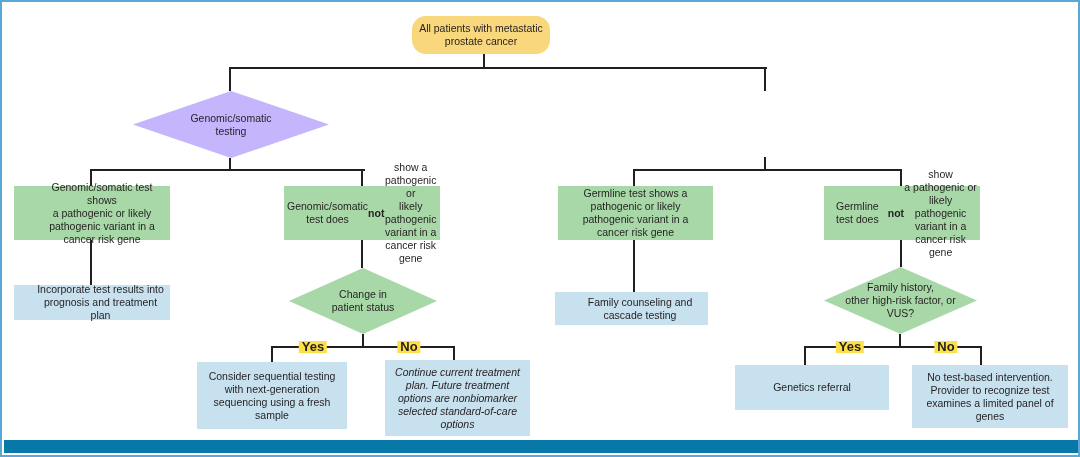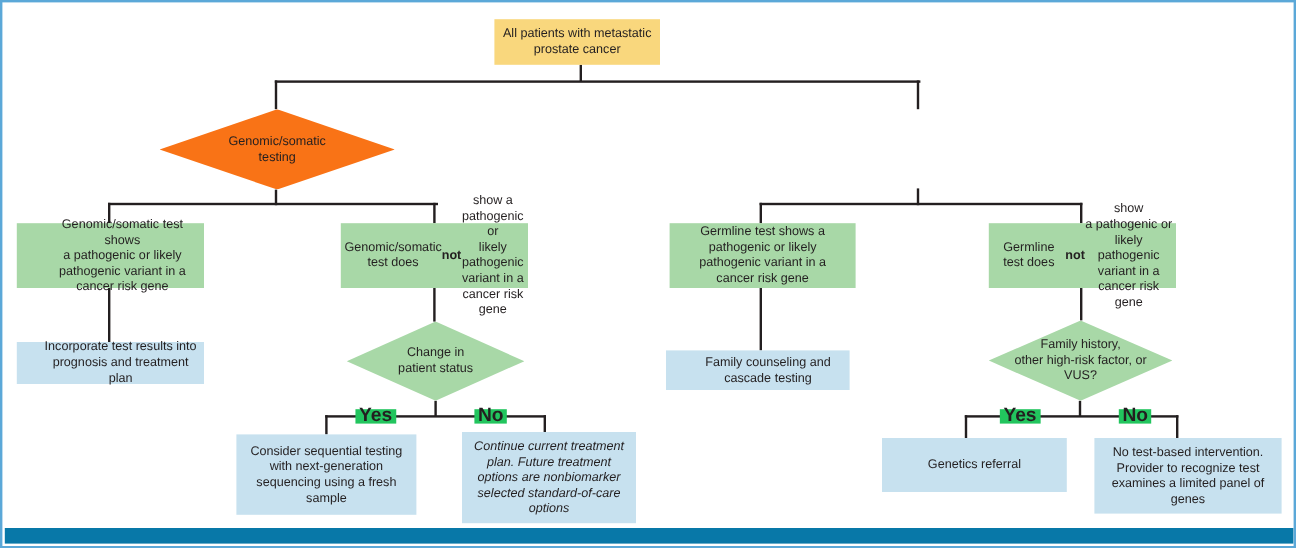--- a/index.html
+++ b/index.html
@@ -22,28 +22,28 @@
     box-sizing:border-box;
     padding:2px 3px;
   }
   .rect-yellow{background:#F9D77D;}
   .rect-blue{background:#C7E1EF;}
   .rect-green{background:#A8D8A7;}
   .diamond{
     padding:0;
     clip-path:polygon(50% 0, 100% 50%, 50% 100%, 0 50%);
   }
-  .diamond.blue{background:#f97316;}
+  .diamond.blue{background:#c4b5fd;}
   .diamond.green{background:#A8D8A7;}
   .conn{position:absolute;background:#231F20;}
   .edge-label{
     position:absolute;
     transform:translate(-50%,-50%);
-    background:#22c55e;
-    font-size:16px;font-weight:bold;
+    background:#fde047;
+    font-size:13px;font-weight:bold;
     padding:0 3px;
     line-height:12px;
   }
   .bottom-bar{position:absolute;left:2px;top:438px;width:1074px;height:13px;background:#0878A8;}
 </style>
 </head>
 <body>
 
 <div class="canvas">
 
@@ -65,21 +65,21 @@
   <div class="conn" style="left:898px;top:238px;width:2px;height:27px;"></div>
   <div class="conn" style="left:360px;top:332px;width:2px;height:13px;"></div>
   <div class="conn" style="left:269px;top:344px;width:184px;height:2px;"></div>
   <div class="conn" style="left:269px;top:344px;width:2px;height:16px;"></div>
   <div class="conn" style="left:451px;top:344px;width:2px;height:14px;"></div>
   <div class="conn" style="left:897px;top:332px;width:2px;height:13px;"></div>
   <div class="conn" style="left:802px;top:344px;width:178px;height:2px;"></div>
   <div class="conn" style="left:802px;top:344px;width:2px;height:19px;"></div>
   <div class="conn" style="left:978px;top:344px;width:2px;height:19px;"></div>
 
-  <div class="node rect-yellow" style="left:410px;top:14px;width:138px;height:38px;">All patients with metastatic
+  <div class="node rect-yellow" style="left:410px;top:14px;width:138px;height:38px;border-radius:14px;">All patients with metastatic
 prostate cancer</div>
 
   <div class="node diamond blue" style="left:131px;top:89px;width:196px;height:67px;">Genomic/somatic
 testing</div>
 
 
   <div class="node rect-green" style="left:12px;top:184px;width:156px;height:54px;padding-left:23px;">Genomic/somatic test shows
 a pathogenic or likely
 pathogenic variant in a
 cancer risk gene</div>

